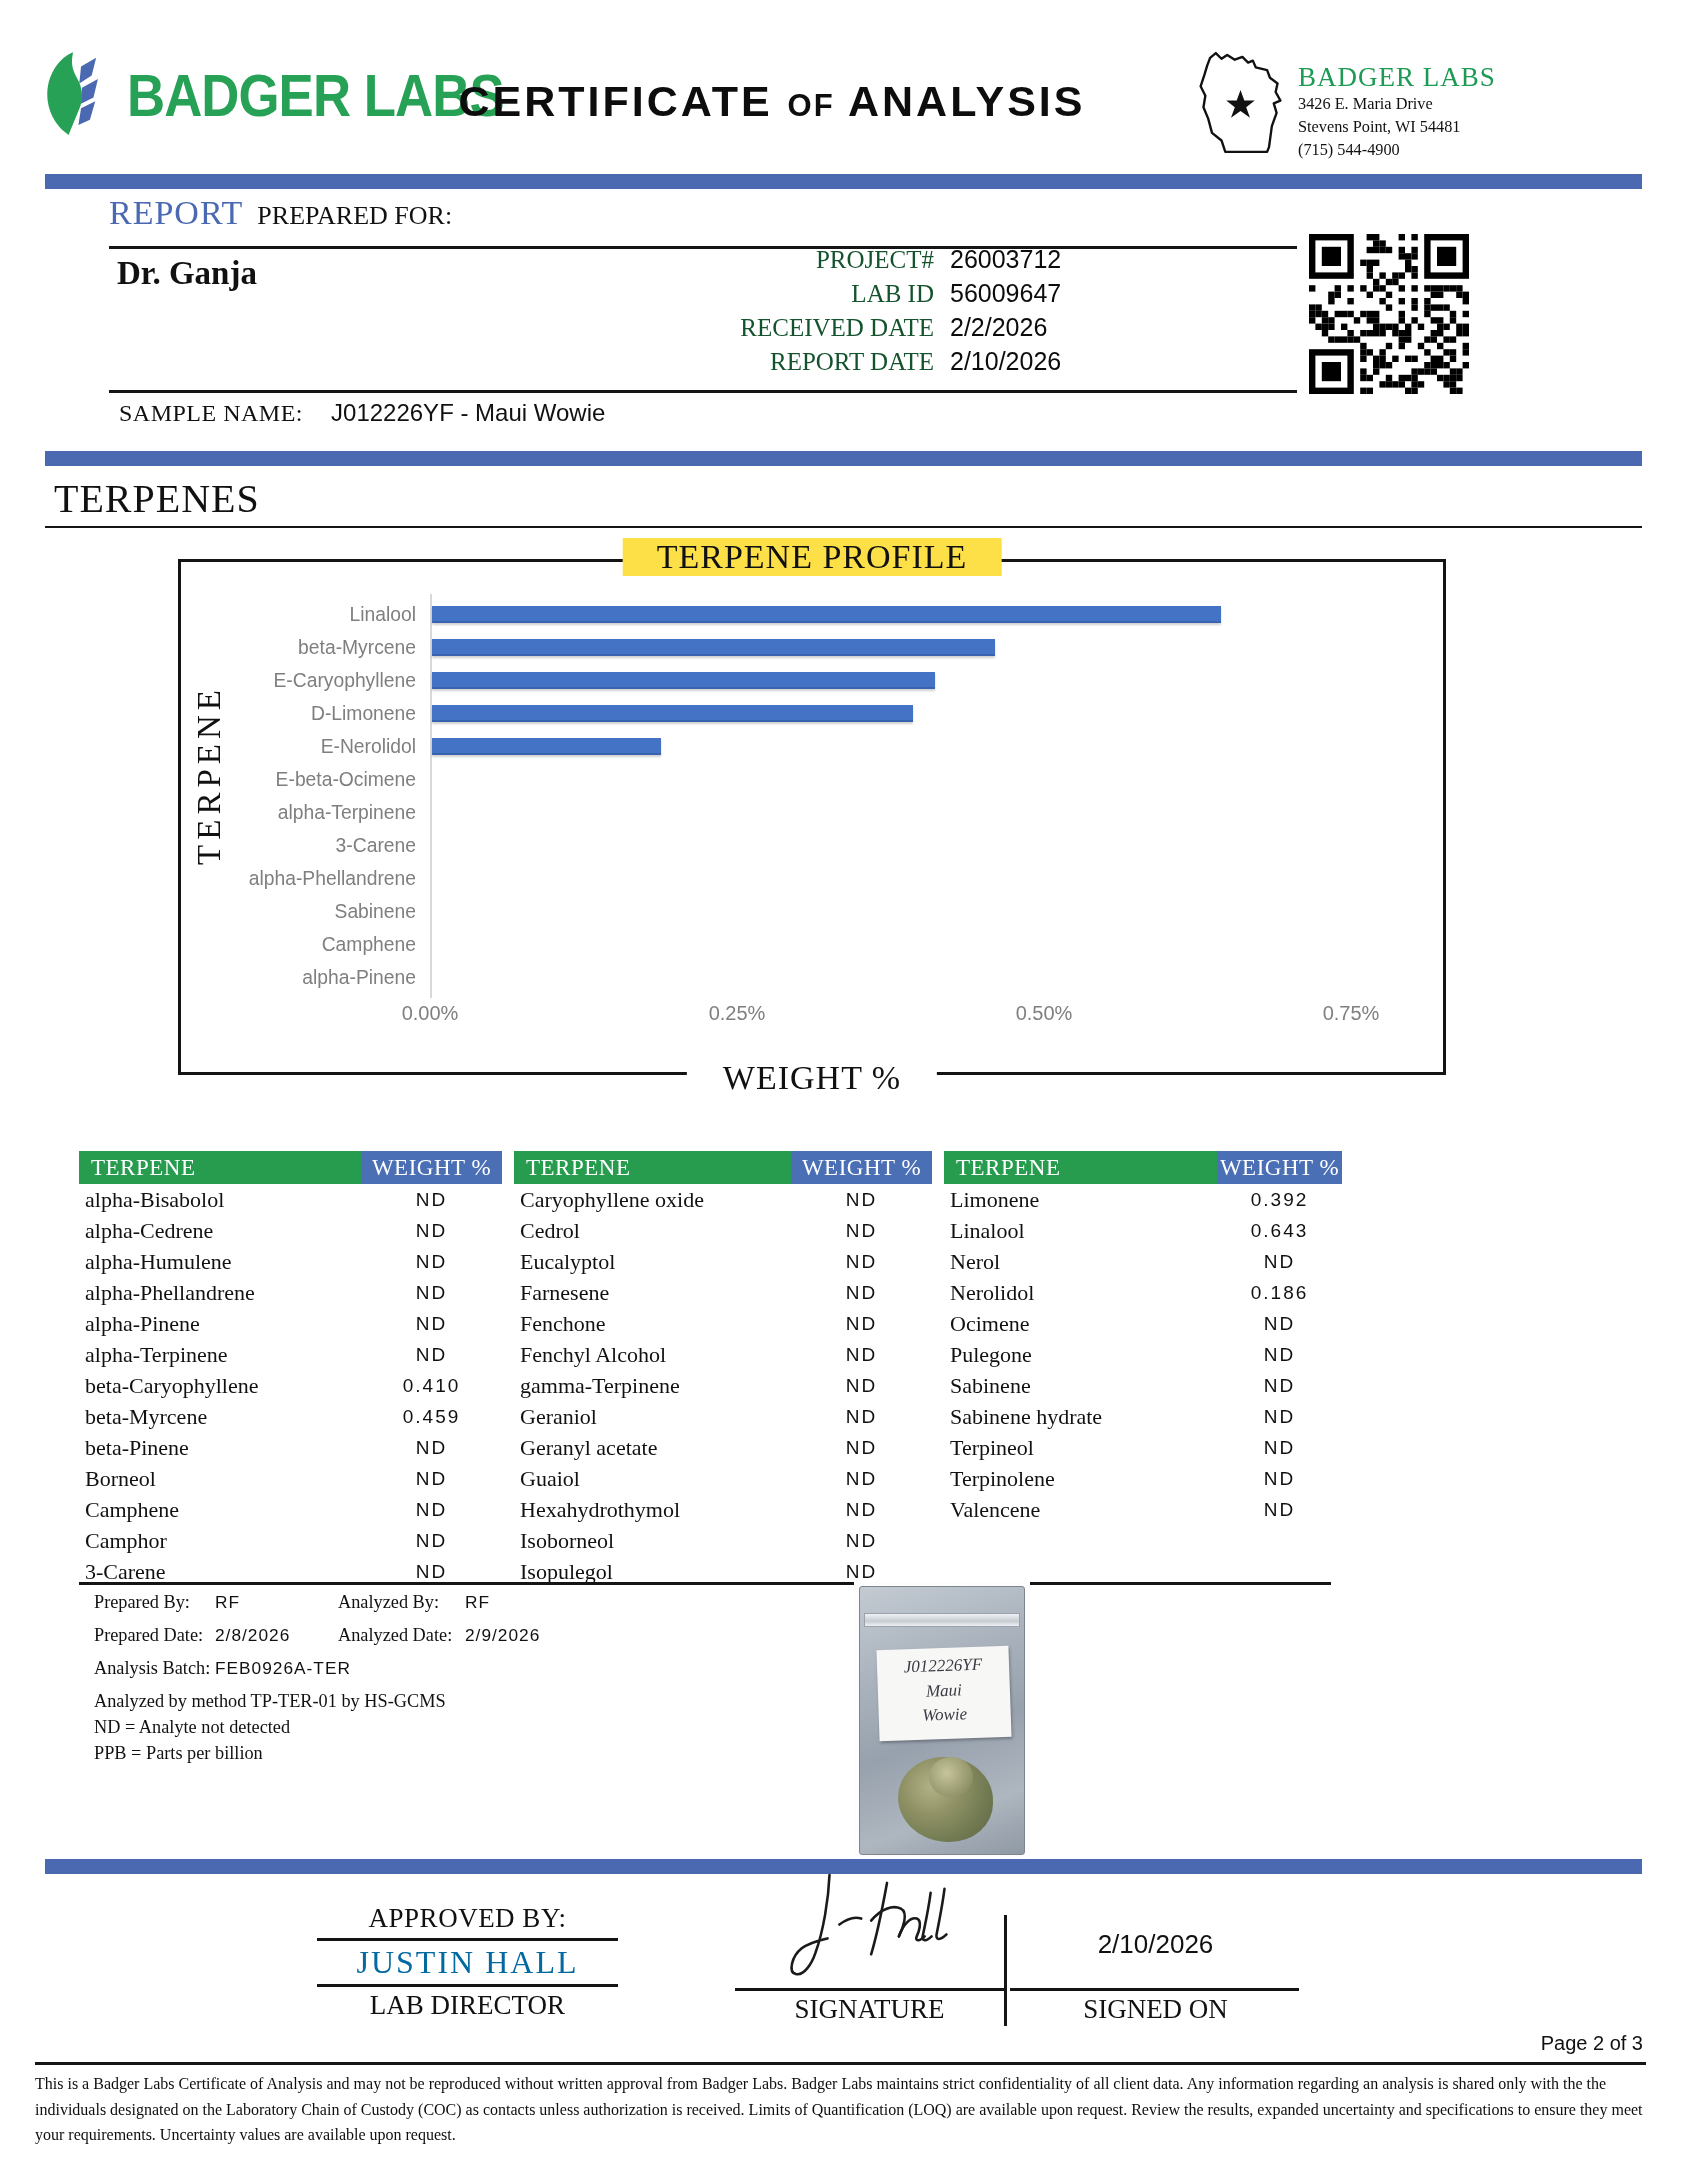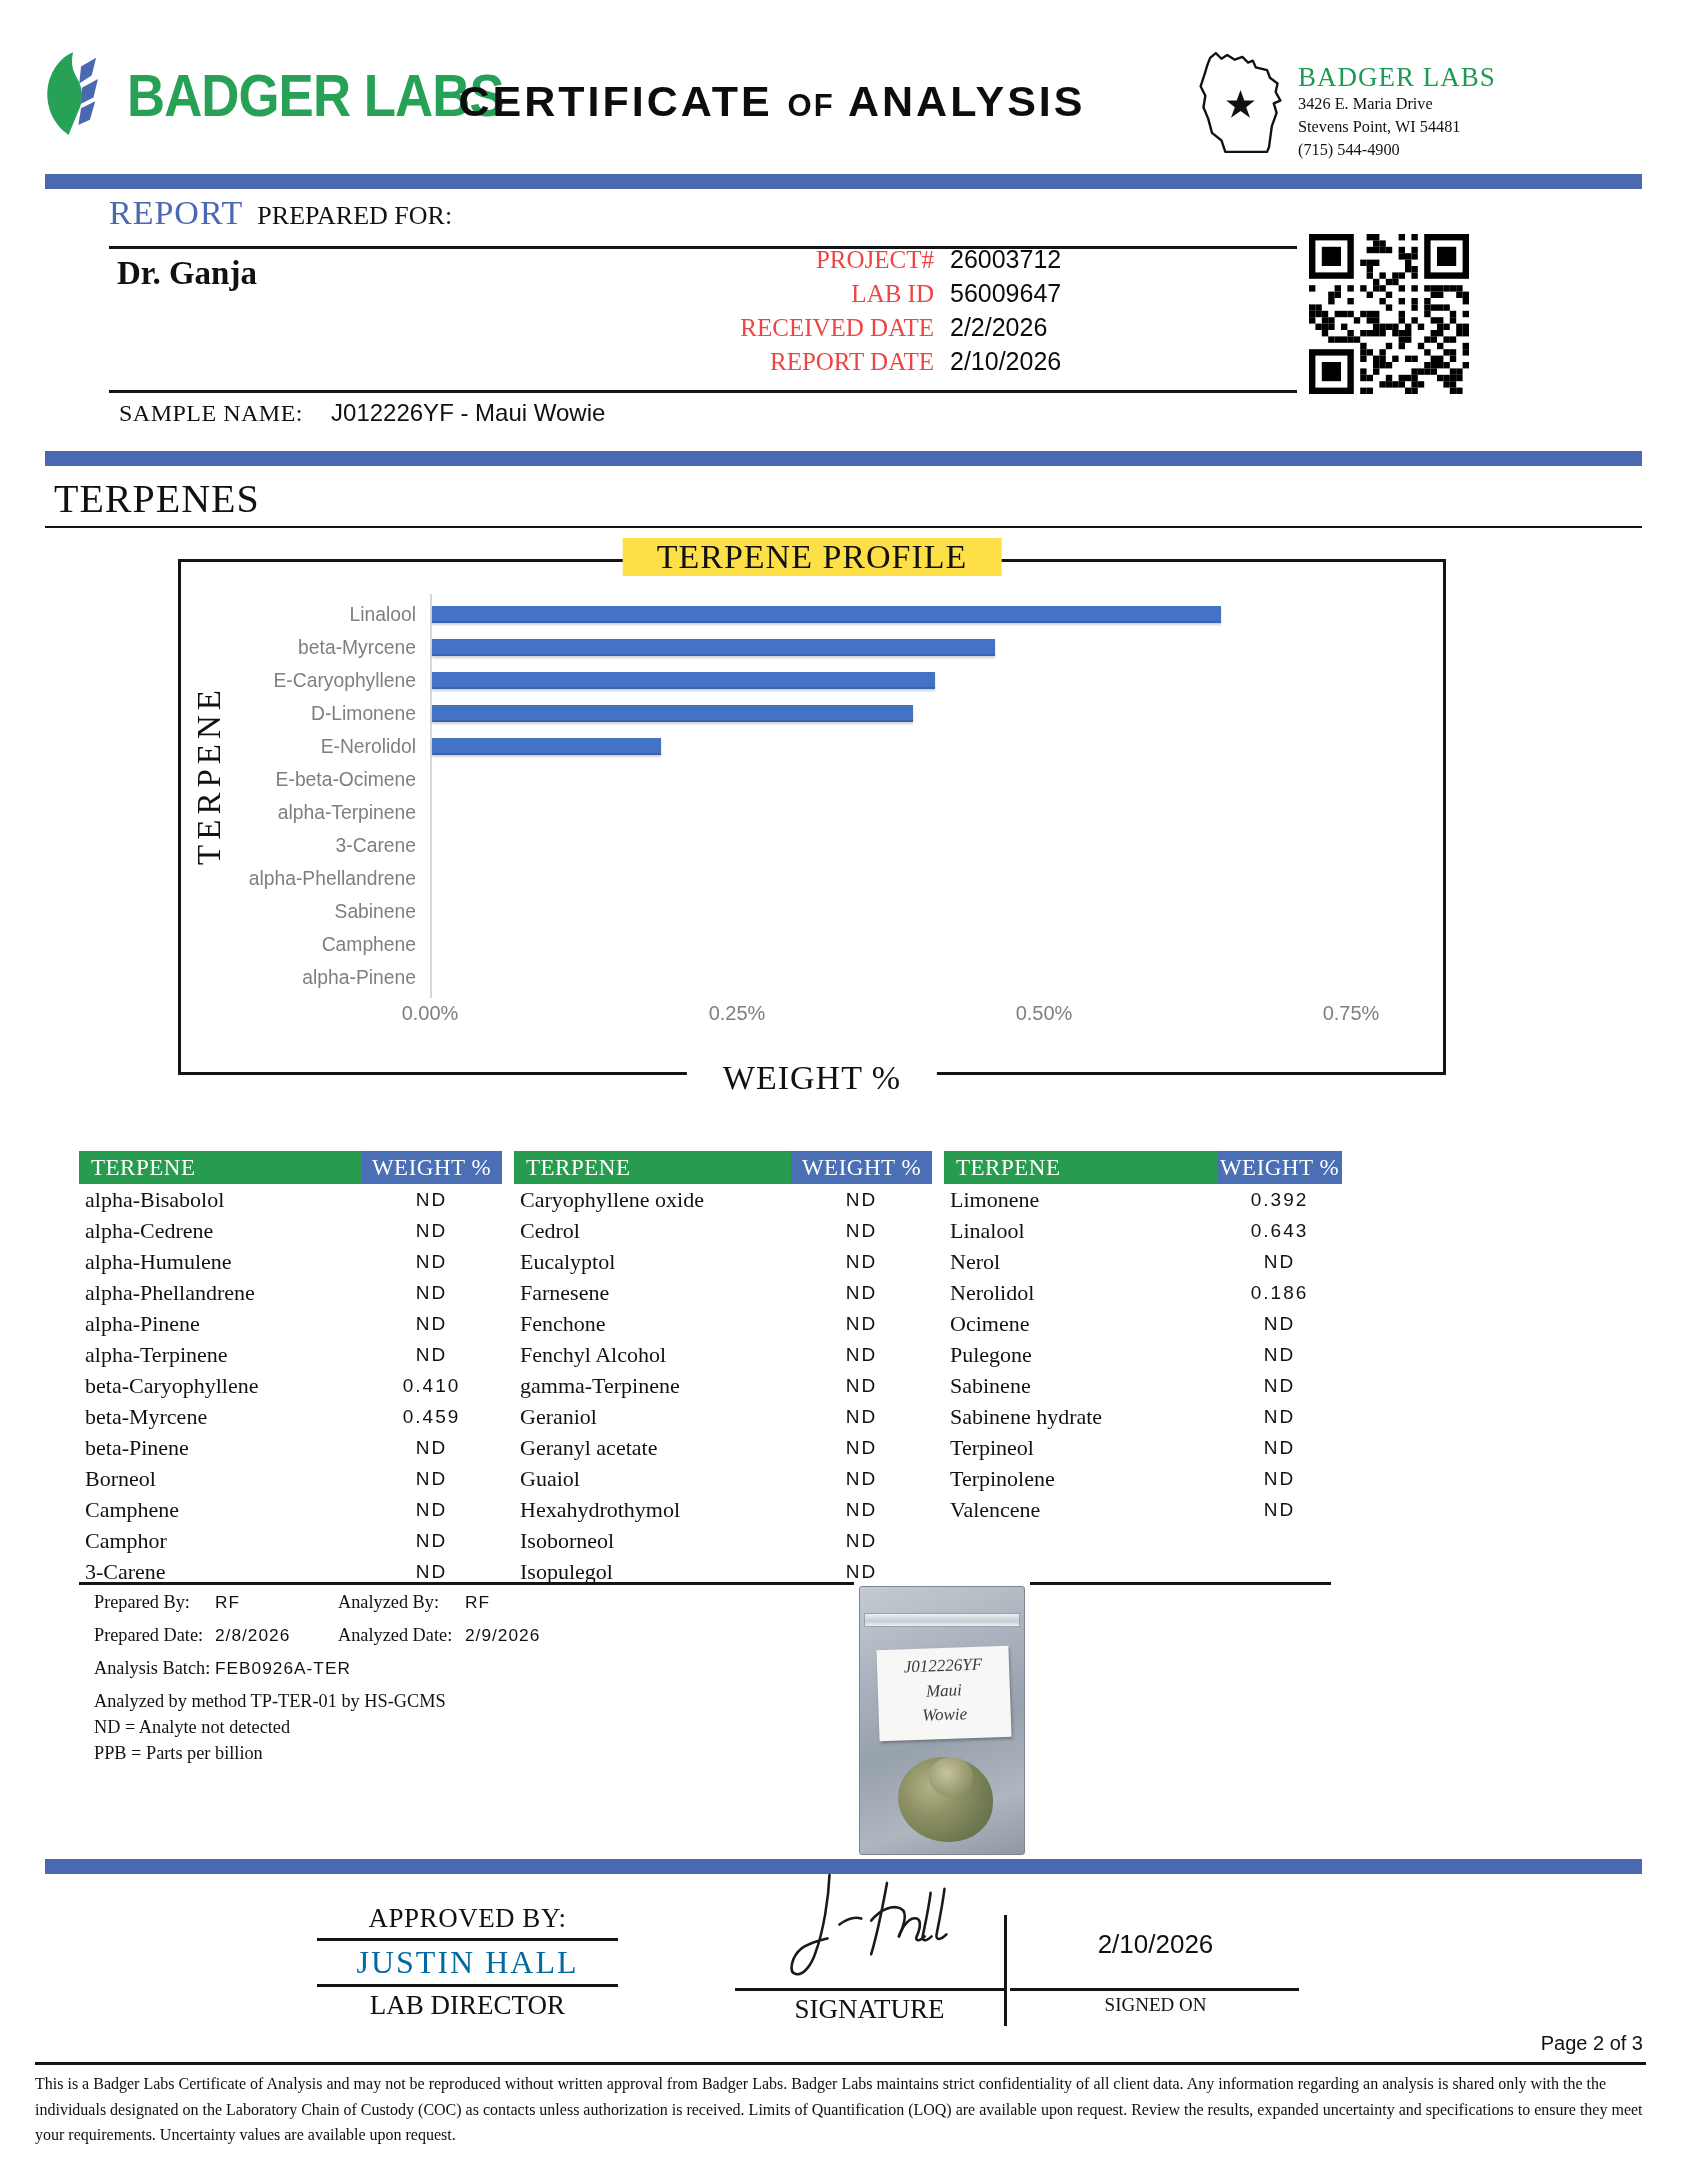--- a/index.html
+++ b/index.html
@@ -22,21 +22,21 @@
   .blue-bar{left:45px;width:1597px;height:15px;background:#4a69b1;}
 
   
   .report-line{left:109px;top:194px;display:flex;align-items:baseline;gap:14px;}
   .report-word{font-size:34px;color:#4a69b1;letter-spacing:1px;}
   .prepared-word{font-size:26px;color:#111;}
   .hline{background:#141414;height:3px;}
   .client{left:117px;top:255px;font-size:33px;font-weight:bold;}
   .fields{left:634px;top:245px;width:465px;}
   .frow{display:flex;justify-content:flex-end;align-items:baseline;height:34px;}
-  .flabel{font-size:25px;color:#ef4444;text-align:right;}
+  .flabel{font-size:25px;color:#14532d;text-align:right;}
   .fvalue{width:149px;margin-left:16px;font-family:"Liberation Sans",sans-serif;font-size:25px;color:#0c0c0c;}
   .sample-row{left:119px;top:399px;display:flex;align-items:baseline;gap:28px;}
   .sample-label{font-size:24px;letter-spacing:0.5px;}
   .sample-value{font-family:"Liberation Sans",sans-serif;font-size:24px;}
 
   .section-title{left:54px;top:475px;font-size:40px;letter-spacing:1px;}
 
   
   .chart-box{left:178px;top:559px;width:1262px;height:510px;border:3px solid #141414;}
   .chart-title{position:absolute;left:50%;top:-24px;transform:translateX(-50%);background:#fde047;
@@ -95,21 +95,21 @@
   .approved-label{left:319px;top:1903px;width:297px;text-align:center;font-size:27px;letter-spacing:0.5px;}
   .appr-line1{left:317px;top:1938px;width:301px;}
   .approver{left:319px;top:1944px;width:297px;text-align:center;font-size:32px;letter-spacing:2px;color:#0369a1;}
   .appr-line2{left:317px;top:1984px;width:301px;}
   .approver-title{left:319px;top:1990px;width:297px;text-align:center;font-size:27px;}
   .sig-line{left:735px;top:1988px;width:269px;}
   .sig-label{left:735px;top:1994px;width:269px;text-align:center;font-size:27px;}
   .vdiv{left:1004px;top:1915px;width:3px;height:111px;background:#141414;}
   .signed-date{left:1012px;top:1929px;width:287px;text-align:center;font-family:"Liberation Sans",sans-serif;font-size:26px;}
   .signed-line{left:1010px;top:1988px;width:289px;}
-  .signed-label{left:1012px;top:1994px;width:287px;text-align:center;font-size:19px;}
+  .signed-label{left:1012px;top:1994px;width:287px;text-align:center;font-size:27px;}
   .signature-svg{left:772px;top:1869px;}
 
   
   .page-num{left:1381px;top:2032px;width:262px;text-align:right;font-family:"Liberation Sans",sans-serif;font-size:20px;}
   .footer-line{left:35px;top:2062px;width:1611px;height:3px;background:#141414;}
   .disclaimer{left:35px;top:2071px;width:1614px;font-size:16px;line-height:1.6;color:#0e0e0e;}
 </style>
 </head>
 <body>
 

